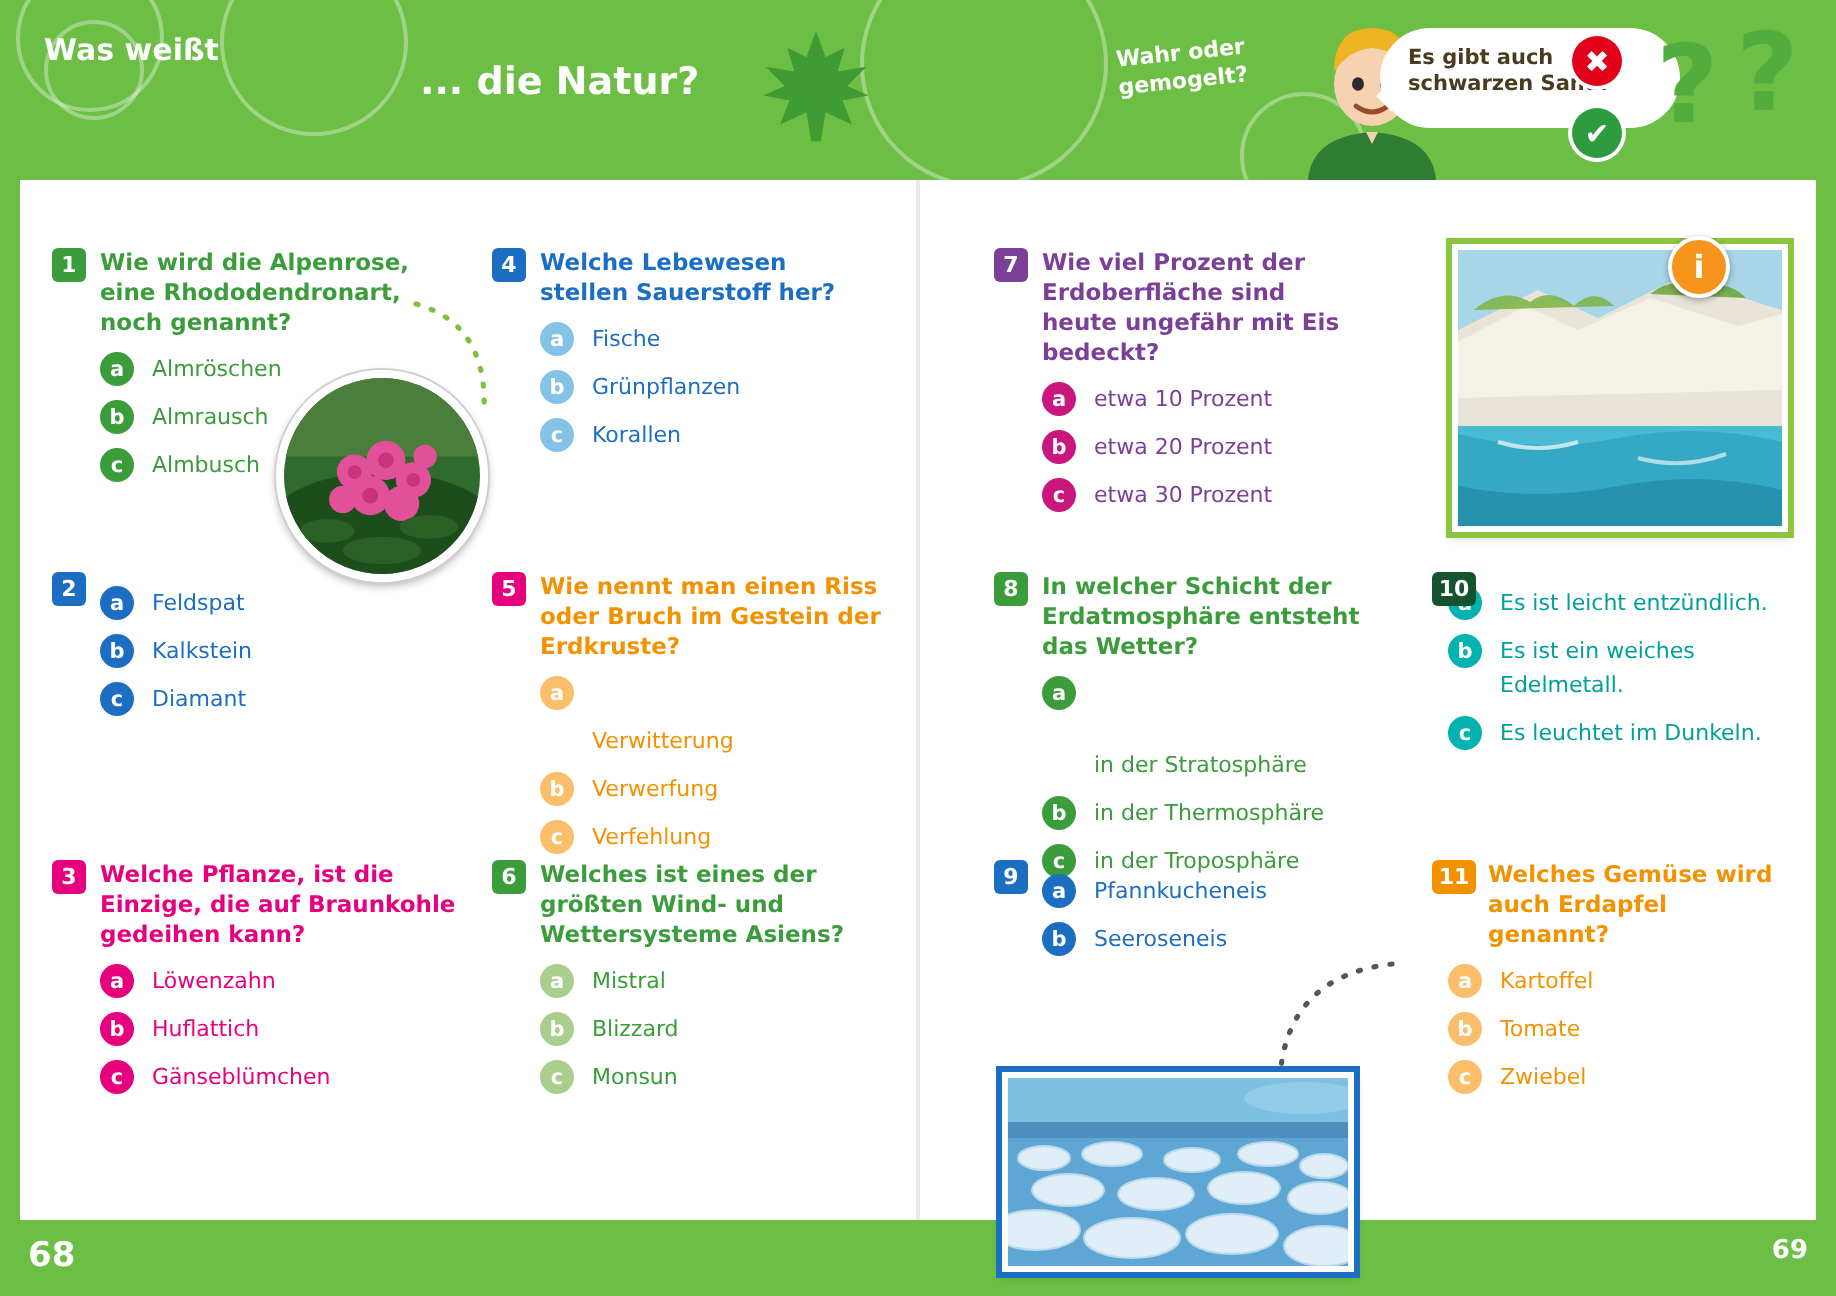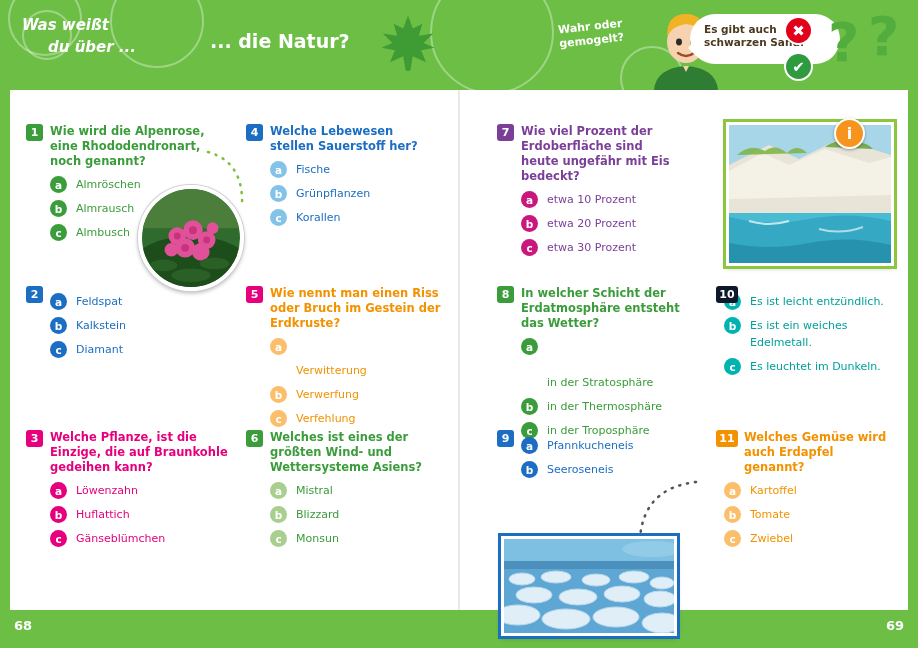--- a/index.html
+++ b/index.html
@@ -28,21 +28,20 @@
   }
   .sw1{left:8px;top:-18px;width:70px;height:70px;}
   .sw2{left:22px;top:10px;width:46px;height:46px;}
   .sw3{left:110px;top:-26px;width:90px;height:90px;border-color:rgba(255,255,255,.22);}
   .sw4{left:430px;top:-30px;width:120px;height:120px;border-color:rgba(255,255,255,.18);}
   .sw5{left:620px;top:46px;width:60px;height:60px;border-color:rgba(255,255,255,.22);}
   .title-left{
     position:absolute;left:22px;top:14px;width:150px;
     color:#ffffff;font-weight:bold;font-size:15px;line-height:22px;
     font-family:"DejaVu Sans", sans-serif;
-    font-style:italic;
   }
   .title-left .l2{display:block;padding-left:26px;}
   .title-main{
     position:absolute;left:210px;top:30px;
     color:#ffffff;font-weight:bold;font-size:19px;
   }
   .leaf{
     position:absolute;left:378px;top:12px;width:60px;height:62px;
   }
   .wahr{
@@ -85,21 +84,21 @@
   
   .sheet{
     position:absolute;left:10px;top:90px;width:898px;height:520px;
     background:#ffffff;
   }
   .gutter{
     position:absolute;left:458px;top:90px;width:2px;height:520px;
     background:#e8e8e8;
   }
   .footer-left{
-    position:absolute;left:14px;top:618px;color:#ffffff;font-weight:bold;font-size:13px;
+    position:absolute;left:14px;top:618px;color:#ffffff;font-weight:bold;font-size:17px;
   }
   .footer-right{
     position:absolute;right:14px;top:618px;color:#ffffff;font-weight:bold;font-size:13px;
   }
 
   
   .q{position:absolute;}
   .qnum{
     position:absolute;left:0;top:0;width:17px;height:17px;border-radius:3px;
     color:#ffffff;font-size:11px;font-weight:bold;
@@ -153,21 +152,20 @@
 
   <div class="header">
     <div class="swirl sw1"></div>
     <div class="swirl sw2"></div>
     <div class="swirl sw3"></div>
     <div class="swirl sw4"></div>
     <div class="swirl sw5"></div>
 
     <div class="title-left">
       <span>Was weißt</span>
-      <span class="l2">du über ...</span>
     </div>
 
     <div class="title-main">... die Natur?</div>
 
     <svg class="leaf" viewBox="0 0 100 100">
       <path d="M50 4 L58 26 L74 18 L68 38 L92 34 L76 50 L94 58 L72 62 L80 82 L58 72 L54 96 L46 96 L42 72 L20 82 L28 62 L6 58 L24 50 L8 34 L32 38 L26 18 L42 26 Z" fill="#3f9c35"></path>
       <rect x="48" y="72" width="4" height="24" fill="#3f9c35"></rect>
     </svg>
 
     <div class="wahr">
@@ -435,21 +433,21 @@
         <ellipse cx="14" cy="76" rx="22" ry="10"></ellipse>
           <ellipse cx="62" cy="80" rx="24" ry="10"></ellipse>
         <ellipse cx="112" cy="78" rx="23" ry="10"></ellipse>
           <ellipse cx="158" cy="84" rx="20" ry="10"></ellipse>
       </g>
       <ellipse cx="148" cy="10" rx="30" ry="8" fill="#9bd0ea" opacity=".7"></ellipse>
     </svg>
   </div>
 
   <div class="q" style="left:716px;top:286px;width:178px;">
-    <div class="qnum" style="background:#0f172a;width:22px;">10</div>
+    <div class="qnum" style="background:#14532d;width:22px;">10</div>
     <div class="answers" style="margin-left:8px;">
       <div class="ans">
         <div class="bullet" style="background:#00b3b0;">a</div>
         <div class="ansTxt" style="color:#00a19a;">Es ist leicht entzündlich.</div>
       </div>
       <div class="ans">
         <div class="bullet" style="background:#00b3b0;">b</div>
         <div class="ansTxt" style="color:#00a19a;">Es ist ein weiches Edelmetall.</div>
       </div>
       <div class="ans">

